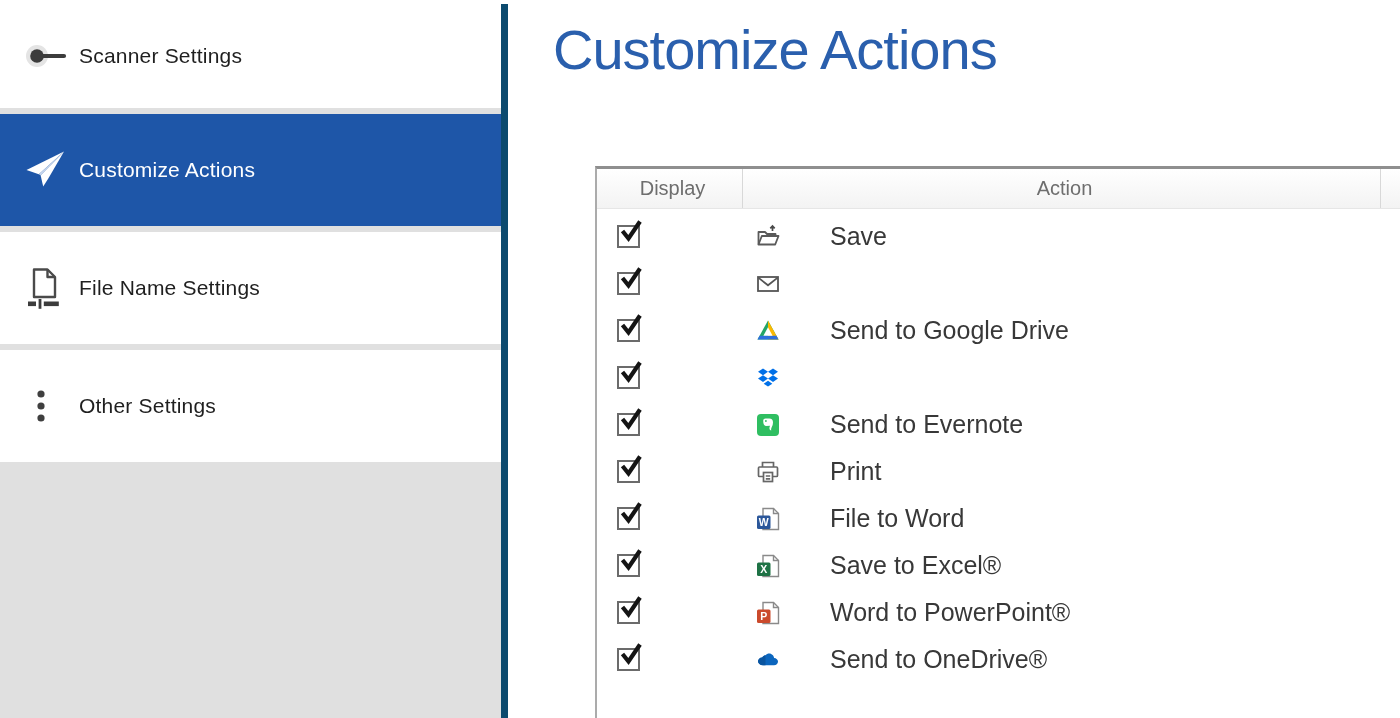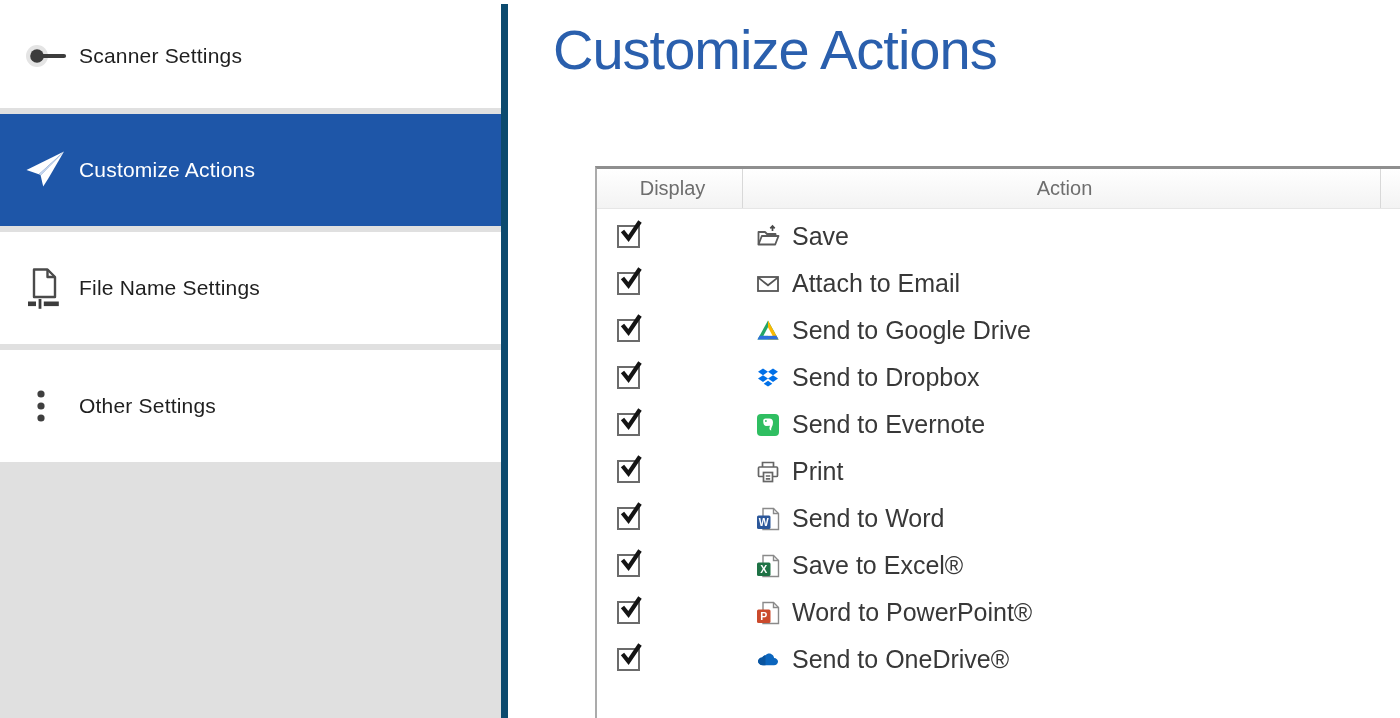--- a/index.html
+++ b/index.html
@@ -43,21 +43,21 @@
     background:linear-gradient(#ffffff,#f3f3f3);
     border-bottom:1px solid #e6e6e6;box-sizing:border-box;
   }
   .th{display:flex;align-items:center;justify-content:center;font-size:20px;color:#6e6e6e;box-sizing:border-box;padding-left:6px;}
   .th-display{width:146px;flex:0 0 146px;border-right:1px solid #d8d8d8;}
   .th-action{width:638px;flex:0 0 638px;border-right:1px solid #d8d8d8;}
   .th-extra{flex:1;}
   .tbody{padding-top:4px;}
   .trow{height:47px;display:flex;align-items:center;}
   .cell-display{width:146px;flex:0 0 146px;display:flex;align-items:center;padding-left:20px;box-sizing:border-box;}
-  .cell-action{display:flex;align-items:center;padding-left:12px;}
+  .cell-action{display:flex;align-items:center;padding-left:12px;gap:38px;}
   .checkbox{
     width:23px;height:23px;border:2px solid #6b6b6b;background:#ffffff;
     position:relative;box-sizing:border-box;cursor:pointer;
   }
   .checkbox svg{position:absolute;left:-1px;top:-8px;overflow:visible;}
   .act-icon{width:26px;height:26px;flex:0 0 26px;display:flex;align-items:center;justify-content:center;}
   .act-label{margin-left:11px;font-size:25px;color:#383838;white-space:nowrap;}
   svg{display:block;}
 </style>
 </head>
@@ -155,21 +155,20 @@
               </svg>
           </span>
         </div>
         <div class="cell-action">
           <span class="act-icon">
             <svg width="26" height="26" viewBox="0 0 26 26">
               <rect x="3" y="6" width="20" height="14" fill="none" stroke="#555555" stroke-width="1.8"></rect>
               <path d="M3.6 6.9 L13 14.3 L22.4 6.9" fill="none" stroke="#555555" stroke-width="1.8"></path>
             </svg>
           </span>
-          <span class="act-label">Attach to Email</span>
         </div>
       </div>
 
       <div class="trow">
         <div class="cell-display">
           <span class="checkbox">
             <svg width="26" height="26" viewBox="0 0 26 26">
                 <path d="M4.5 12 L10.5 19.5 L22 2.5" fill="none" stroke="#141414" stroke-width="4.2"></path>
               </svg>
           </span>
@@ -198,21 +197,20 @@
         <div class="cell-action">
           <span class="act-icon">
             <svg width="26" height="26" viewBox="0 0 26 26" fill="#0070E8">
               <polygon points="8,3.4 13,6.8 8,10.2 3,6.8"></polygon>
               <polygon points="18,3.4 23,6.8 18,10.2 13,6.8"></polygon>
               <polygon points="8,10.2 13,13.6 8,17 3,13.6"></polygon>
               <polygon points="18,10.2 23,13.6 18,17 13,13.6"></polygon>
               <polygon points="13,15.8 17.3,18.7 13,21.6 8.7,18.7"></polygon>
             </svg>
           </span>
-          <span class="act-label">Send to Dropbox</span>
         </div>
       </div>
 
       <div class="trow">
         <div class="cell-display">
           <span class="checkbox">
             <svg width="26" height="26" viewBox="0 0 26 26">
                 <path d="M4.5 12 L10.5 19.5 L22 2.5" fill="none" stroke="#141414" stroke-width="4.2"></path>
               </svg>
           </span>
@@ -260,21 +258,21 @@
         </div>
         <div class="cell-action">
           <span class="act-icon">
             <svg width="26" height="26" viewBox="0 0 26 26">
               <path d="M8 2.5 H18.5 L23.5 7.5 V23.5 H8 Z" fill="#ffffff" stroke="#8a8a8a" stroke-width="1.4"></path>
               <path d="M18.5 2.5 V7.5 H23.5" fill="none" stroke="#8a8a8a" stroke-width="1.4"></path>
               <rect x="2" y="9.5" width="13.5" height="13.5" rx="1.5" fill="#2B579A"></rect>
               <text x="8.75" y="20.2" font-size="10.5" font-weight="bold" fill="#ffffff" text-anchor="middle" font-family="Liberation Sans, sans-serif">W</text>
             </svg>
           </span>
-          <span class="act-label">Send to Word</span>
+          <span class="act-label">File to Word</span>
         </div>
       </div>
 
       <div class="trow">
         <div class="cell-display">
           <span class="checkbox">
             <svg width="26" height="26" viewBox="0 0 26 26">
                 <path d="M4.5 12 L10.5 19.5 L22 2.5" fill="none" stroke="#141414" stroke-width="4.2"></path>
               </svg>
           </span>

